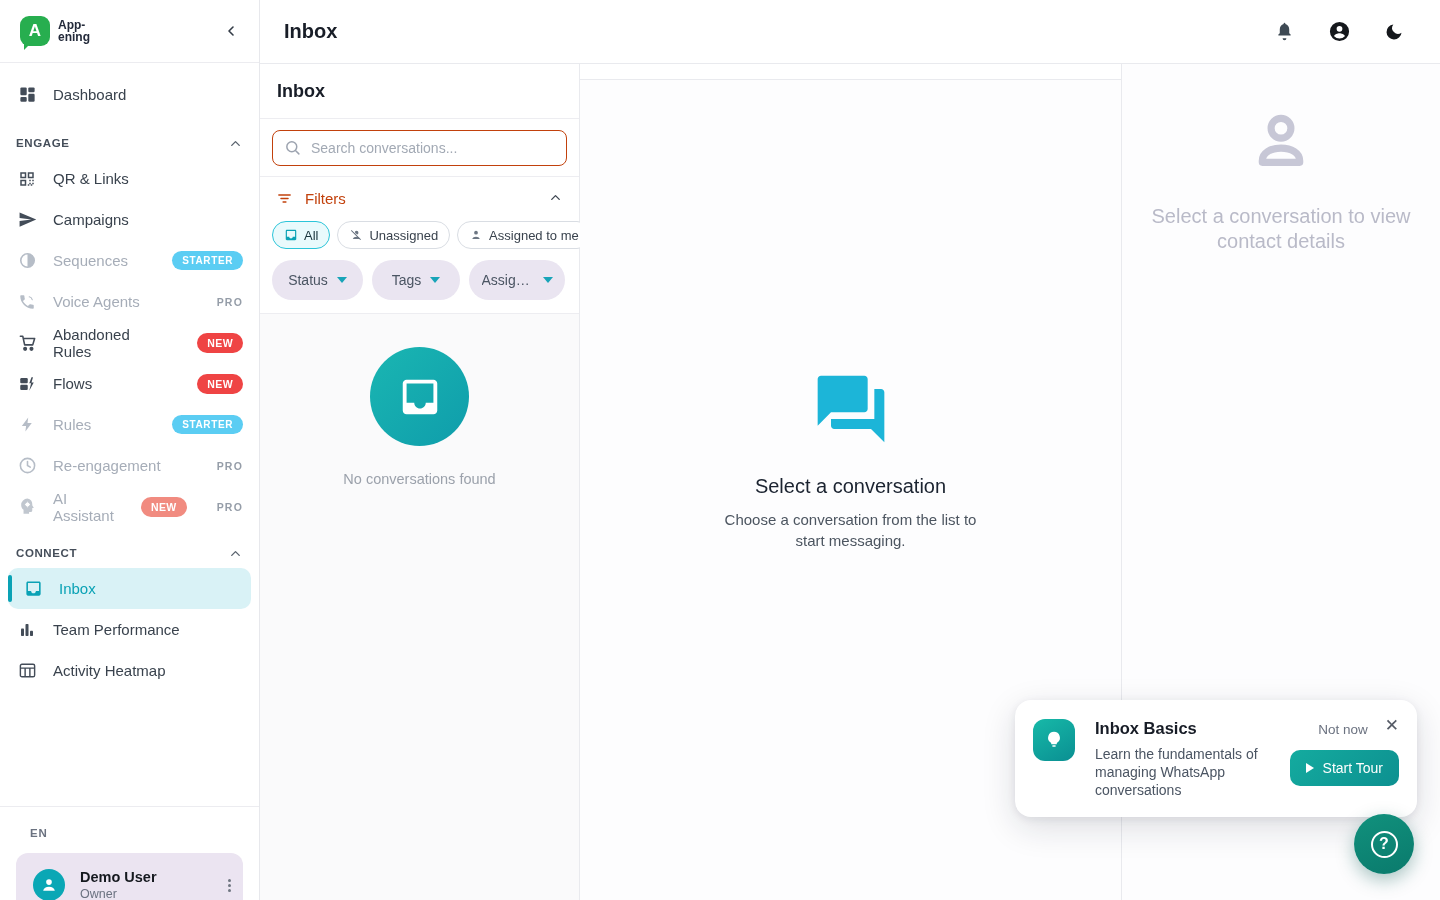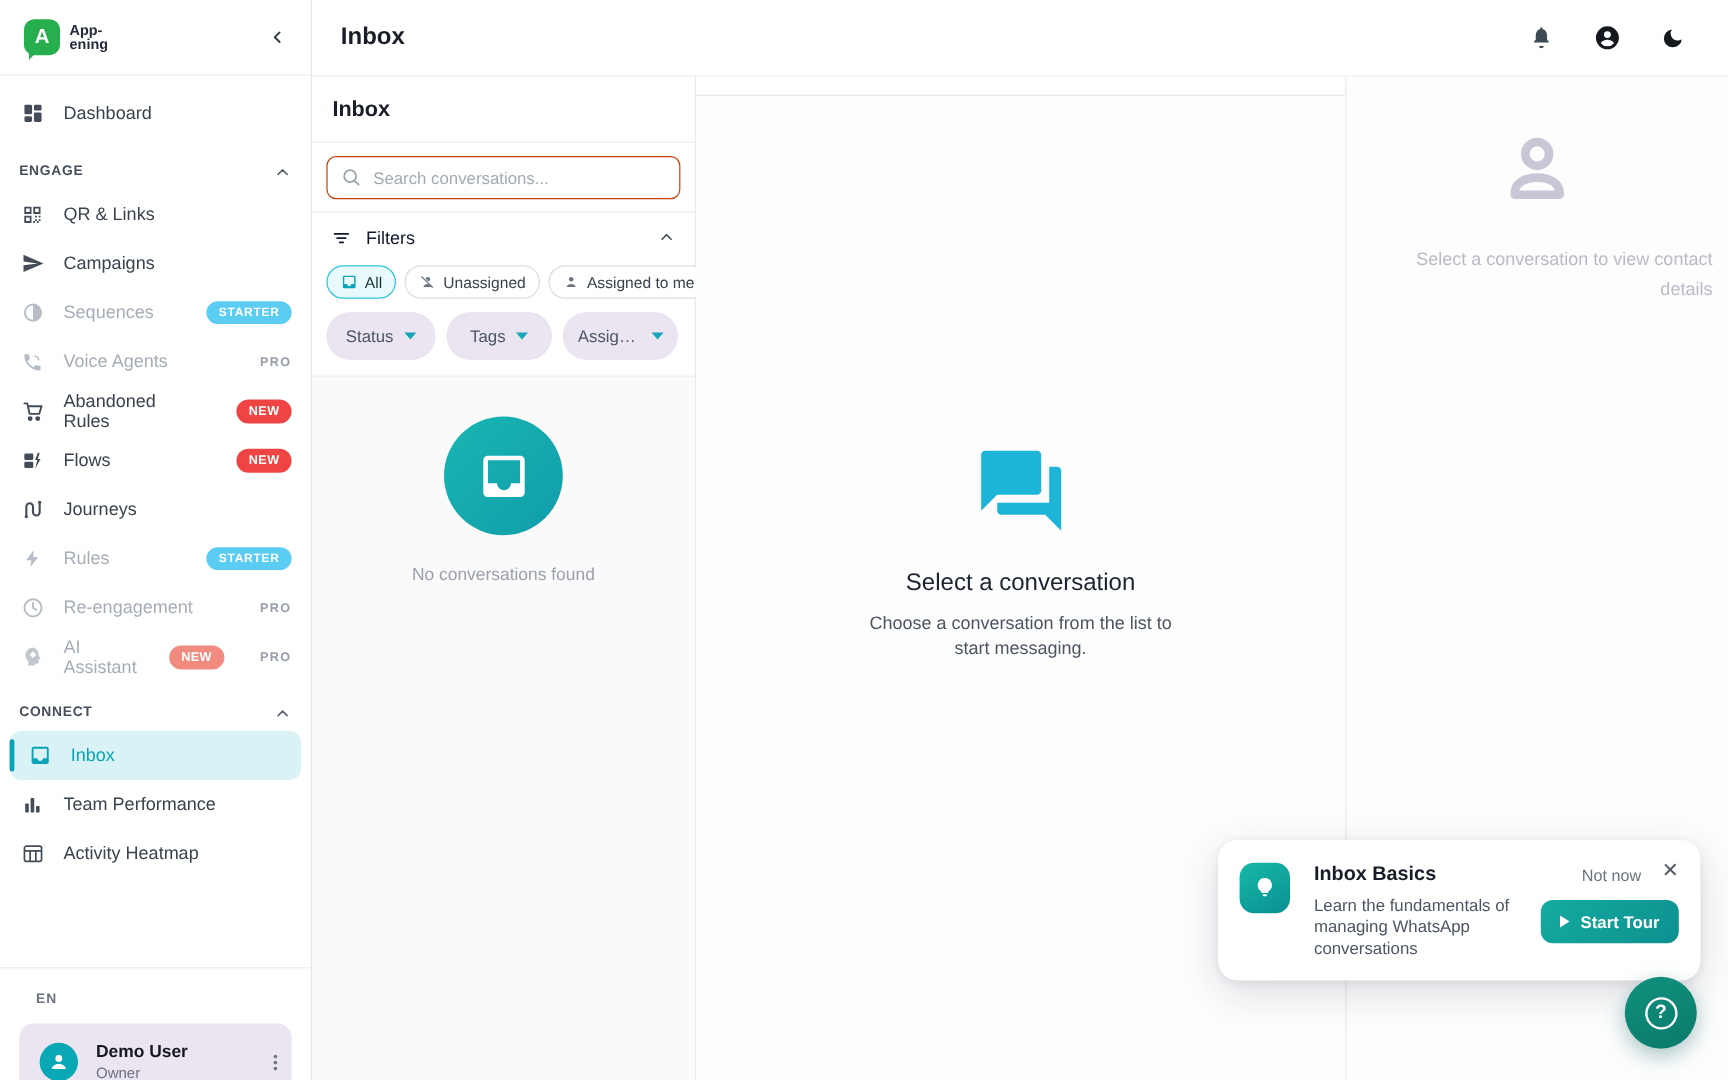--- a/index.html
+++ b/index.html
@@ -81,21 +81,21 @@
   .search-row { height:58px; min-height:58px; border-bottom:1px solid #ededf1;
     display:flex; align-items:center; padding:0 12px; }
   .search-box { position:relative; width:100%; }
   .search-box input { width:100%; height:36px; border:1px solid #c2410c;
     border-radius:8px; padding:0 12px 0 38px; font-size:14px; color:#374151;
     outline:none; font-family:inherit; background:#fff; }
   .search-box input::placeholder { color:#a2a9b4; }
   .search-ic { position:absolute; left:12px; top:9px; color:#9ca3af; }
   .filters { border-bottom:1px solid #ededf1; padding:13px 12px 13px; }
   .filters-head { display:flex; align-items:flex-start; gap:12px; padding:0 4px;
-    color:#0f172a; cursor:pointer; }
+    color:#c2410c; cursor:pointer; }
   .filters-label { font-size:15px; font-weight:500; }
   .filters-head .chev { margin-left:auto; color:#3f4752; display:flex; }
   .chip-row { display:flex; gap:7px; margin-top:14px; }
   .chip { display:flex; align-items:center; gap:6px; height:28px; padding:0 11px;
     border:1px solid #d9dde3; border-radius:999px; background:#fff; font-size:13px;
     color:#39424d; cursor:pointer; white-space:nowrap; }
   .chip .cicon { color:#6c7683; display:flex; }
   .chip.active { border:1.5px solid #2cc5d9; background:#e9fafc; color:#17323a; }
   .chip.active .cicon { color:#0aa2b5; }
   .dd-row { display:flex; gap:9px; margin-top:11px; }
@@ -122,42 +122,42 @@
   .chat-empty-icon { color:#1cb5d8; }
   .chat-empty-title { margin-top:26px; font-size:20px; font-weight:400; color:#1b2330; }
   .chat-empty-sub { margin-top:11px; font-size:15px; color:#4c5560; width:270px;
     text-align:center; line-height:21px; }
 
   
   .contact { width:319px; min-width:319px; border-left:1px solid #e9eaee;
     background:#fdfdfe; display:flex; flex-direction:column; align-items:center;
     padding-top:45px; }
   .contact-icon { color:#c7c7d6; }
-  .contact-empty-text { margin-top:29px; font-size:15px; color:#b9bac8;
-    width:292px; text-align:right; line-height:25px; }
+  .contact-empty-text { margin-top:29px; font-size:20px; color:#b9bac8;
+    width:292px; text-align:center; line-height:25px; }
 
   
   .tour { position:absolute; left:1015px; top:700px; width:402px; background:#fff;
     border-radius:16px; box-shadow:0 10px 34px rgba(20,30,50,.14), 0 2px 8px rgba(20,30,50,.08);
     padding:19px 18px 18px; display:flex; gap:20px; z-index:30; }
   .tour-icon { width:42px; height:42px; min-width:42px; border-radius:12px;
     background:linear-gradient(150deg,#17b9a8,#0a8f92); display:flex;
     align-items:center; justify-content:center; color:#fff; }
   .tour-mid { flex:1; }
   .tour-title { font-size:16.5px; font-weight:700; color:#171c26; }
   .tour-body { margin-top:7px; font-size:14px; color:#4b5563; line-height:18px;
     max-width:168px; }
   .tour-right { display:flex; flex-direction:column; align-items:flex-end; }
   .tour-topline { display:flex; align-items:flex-start; gap:17px; }
   .not-now { font-size:13.5px; color:#6b7280; cursor:pointer; margin-top:3px; }
   .tour-close { background:none; border:none; color:#555b66; cursor:pointer;
     font-size:17px; line-height:14px; padding:0; }
   .start-tour { margin-top:13px; display:flex; align-items:center; gap:9px;
     background:linear-gradient(135deg,#14ab9f,#0d9090); color:#fff; border:none;
-    border-radius:10px; height:36px; padding:0 16px; font-size:14px; font-weight:700;
+    border-radius:10px; height:36px; padding:0 16px; font-size:14px; font-weight:400;
     cursor:pointer; font-family:inherit; }
   .play-tri { width:0; height:0; border-top:5px solid transparent;
     border-bottom:5px solid transparent; border-left:8px solid #fff; }
 
   
   .help-fab { position:absolute; left:1354px; top:814px; width:60px; height:60px;
     border-radius:50%; background:linear-gradient(160deg,#11917d,#0a7a6c);
     border:none; cursor:pointer; display:flex; align-items:center; justify-content:center;
     box-shadow:0 6px 18px rgba(10,90,80,.35); z-index:31; }
   .help-q { width:27px; height:27px; border:2.5px solid #fff; border-radius:50%;
@@ -265,30 +265,20 @@
               <rect x="3" y="4" width="10" height="7" rx="1.5"></rect>
               <rect x="3" y="13" width="10" height="7" rx="1.5"></rect>
               <path d="M18 3l-3 8h2.5L15 21l6-11h-3l2-7z"></path>
             </svg>
         </span>
         <span>Flows</span>
         <span class="spacer"></span>
         <span class="badge-new">NEW</span>
       </div>
 
-      <div class="nav-item">
-        <span class="licon">
-          <svg width="19" height="19" viewBox="0 0 24 24" fill="none" stroke="currentColor" stroke-width="2.2" stroke-linecap="round">
-              <path d="M5 18V9a3.5 3.5 0 0 1 7 0v6a3.5 3.5 0 0 0 7 0V6"></path>
-              <circle cx="5" cy="19.5" r="1.7" fill="currentColor" stroke="none"></circle>
-              <circle cx="19" cy="4.5" r="1.7" fill="currentColor" stroke="none"></circle>
-            </svg>
-        </span>
-        <span>Journeys</span>
-      </div>
       <div class="nav-item disabled">
         <span class="licon">
           <svg width="17" height="17" viewBox="0 0 24 24" fill="currentColor">
               <path d="M13 2L4 14h6l-1 8 9-12h-6l1-8z"></path>
             </svg>
         </span>
         <span>Rules</span>
         <span class="spacer"></span>
         <span class="badge-starter">STARTER</span>
       </div>

